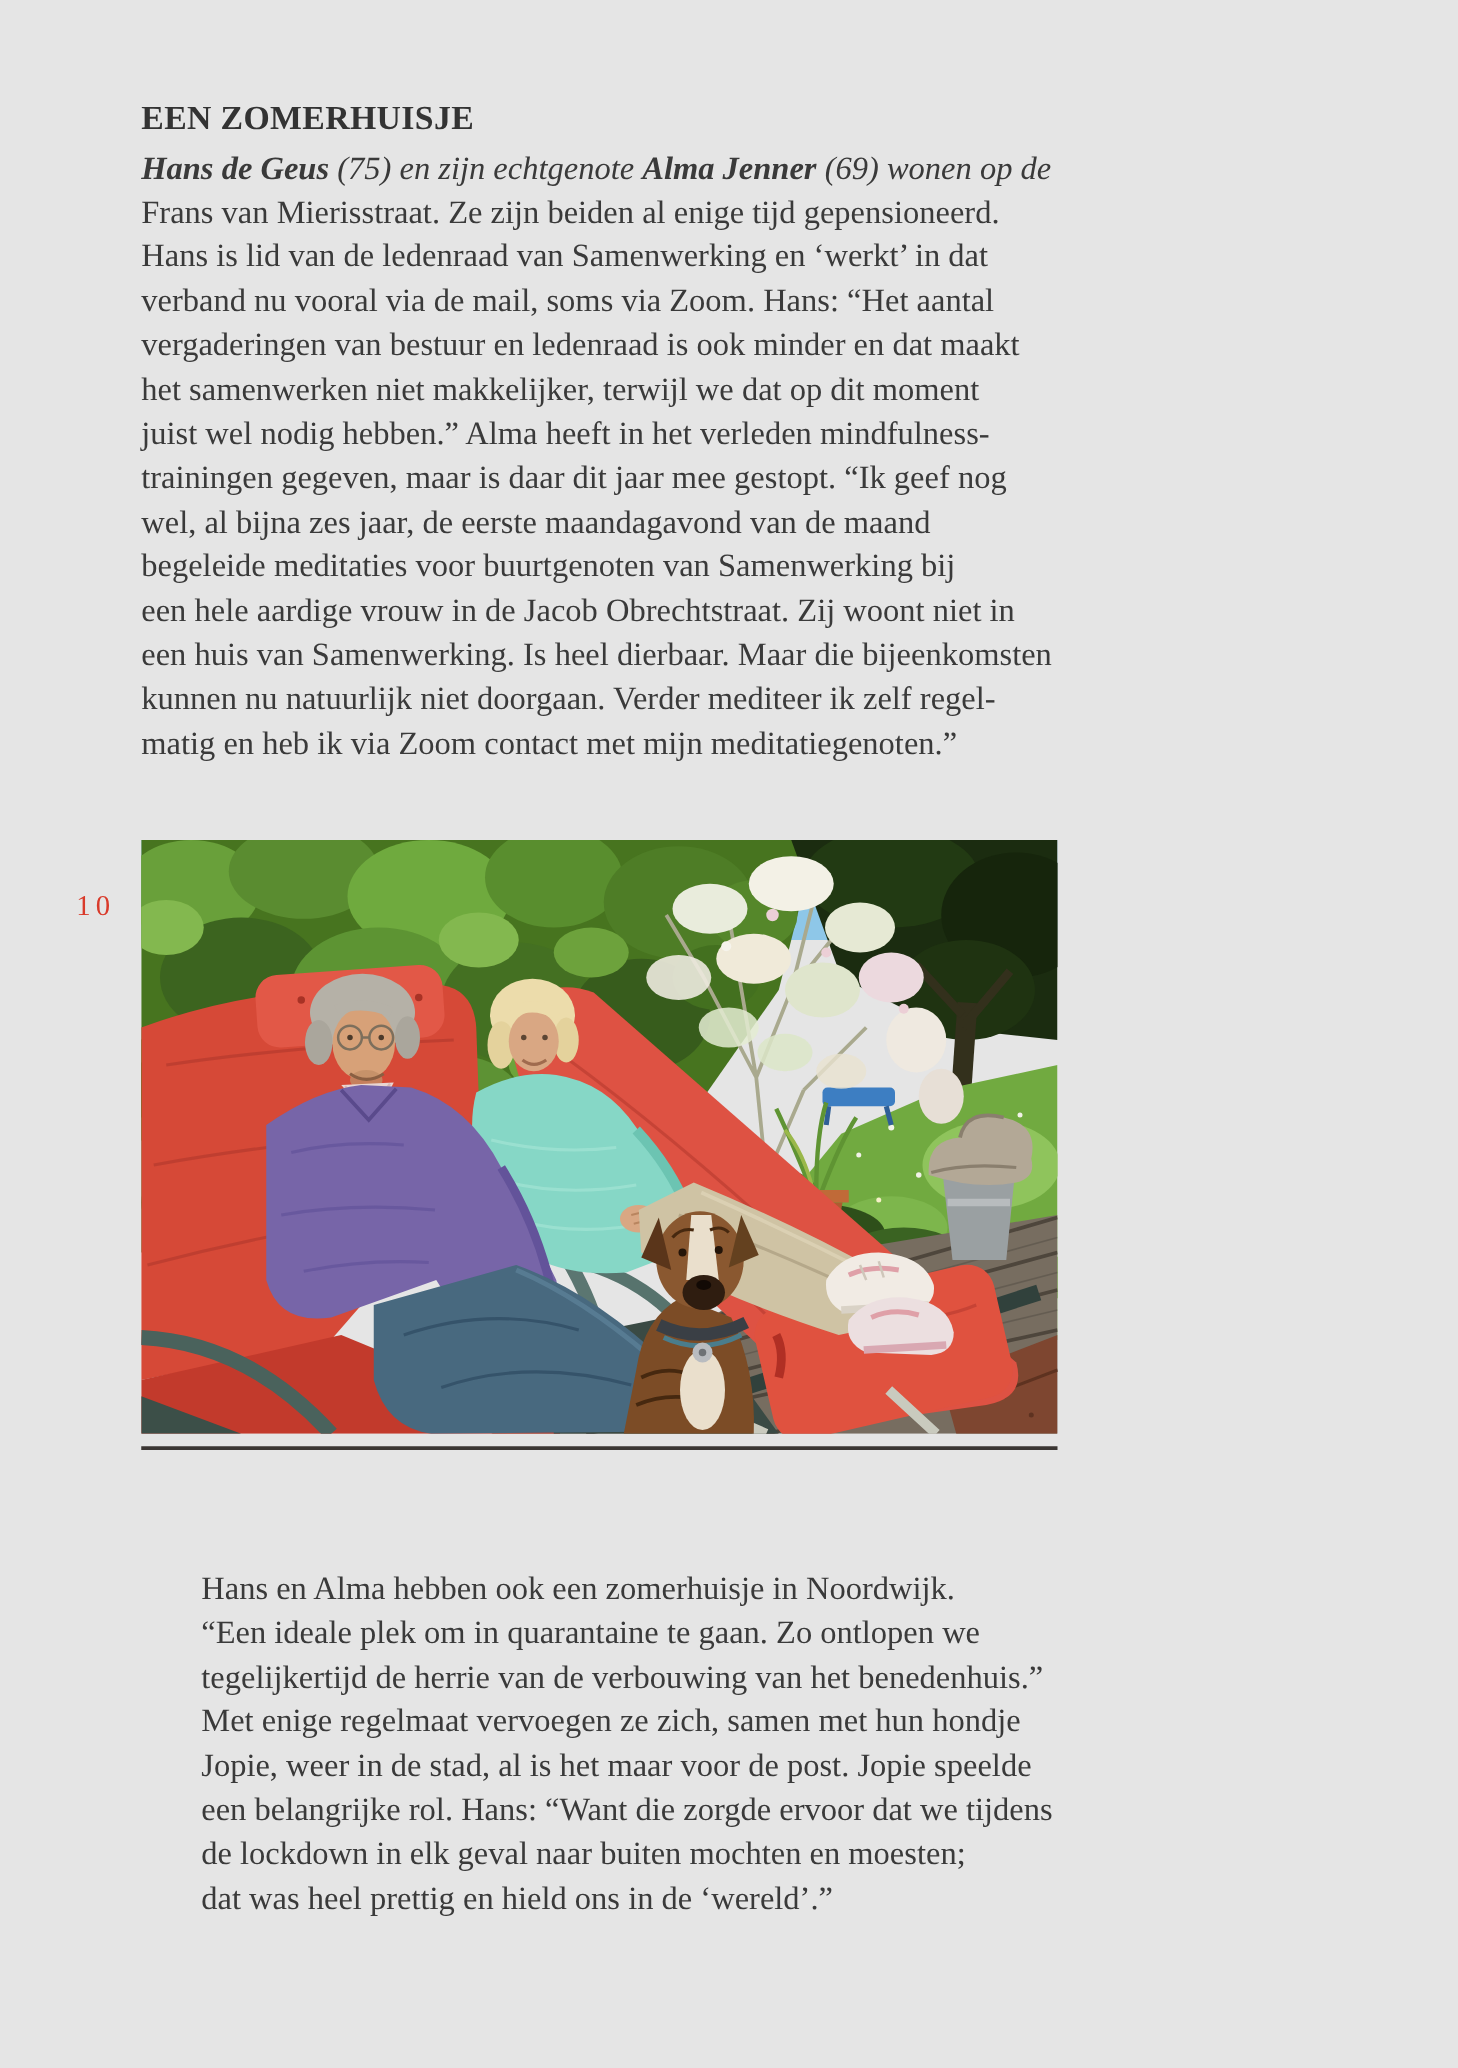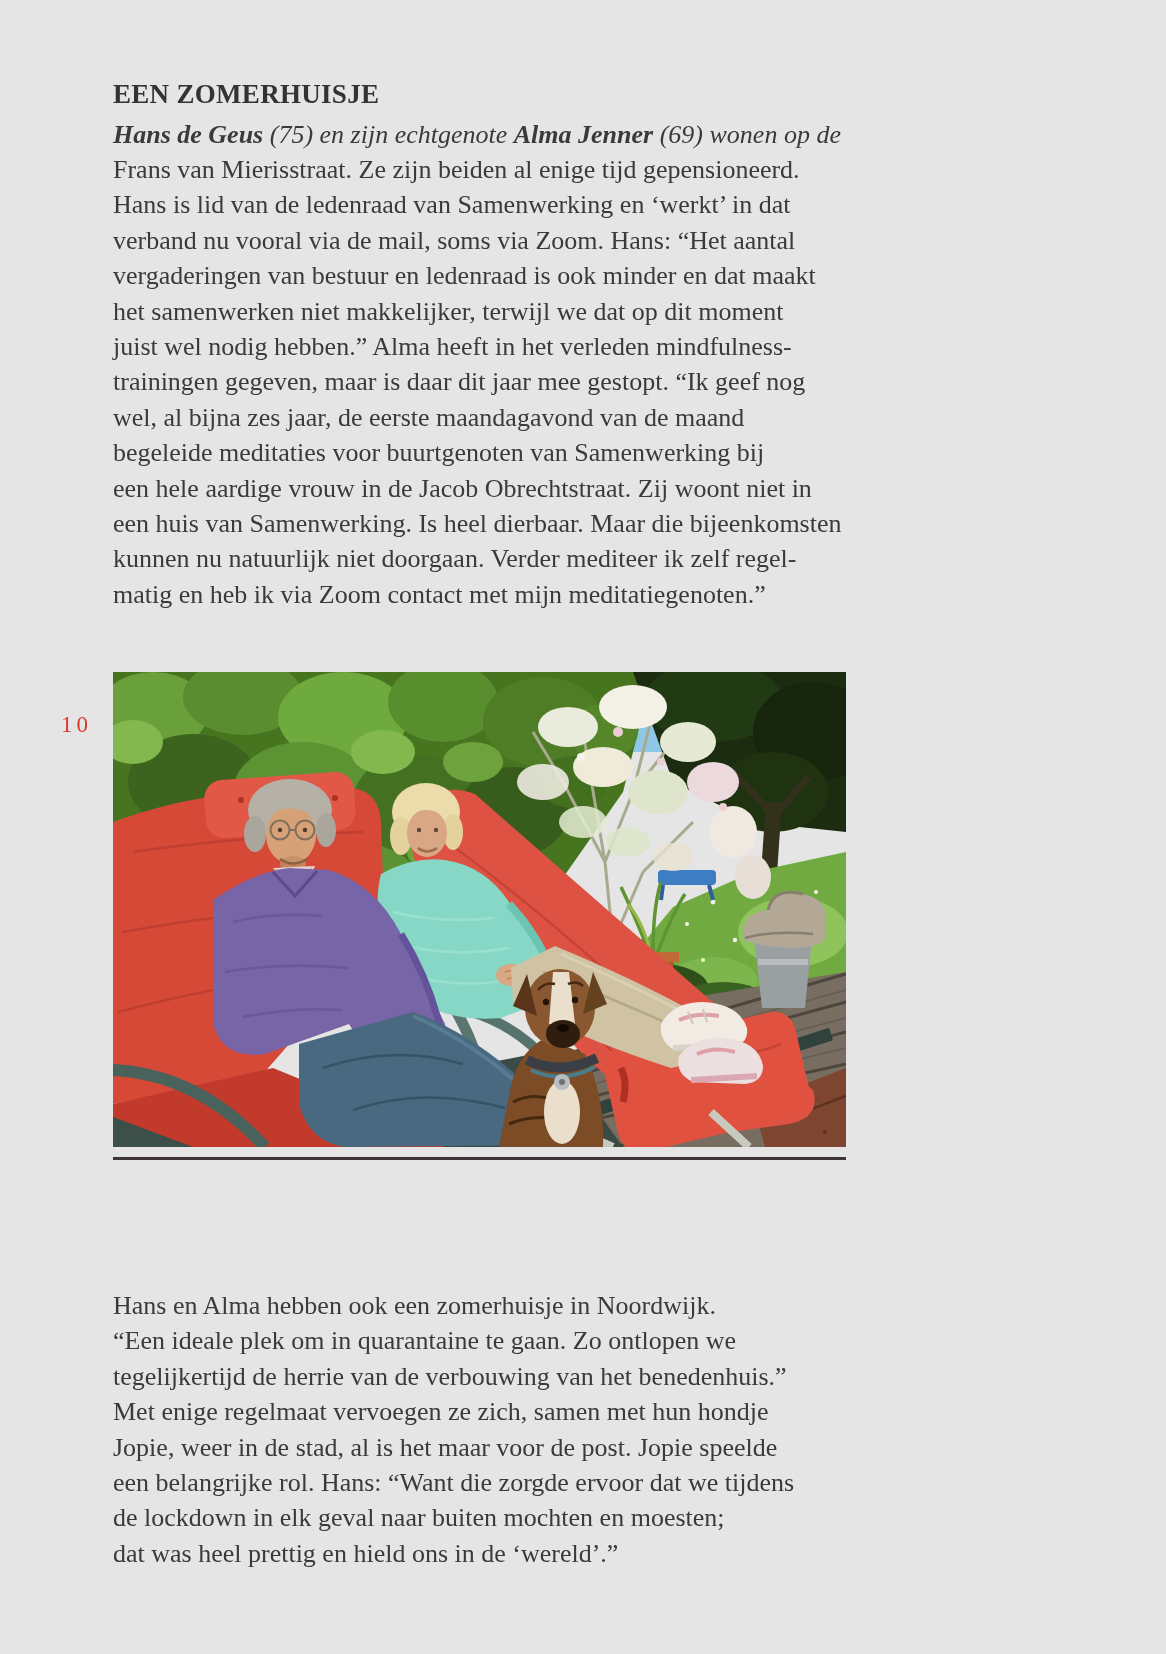--- a/index.html
+++ b/index.html
@@ -25,21 +25,21 @@
     font-style:italic;
   }
   .body-line-first b { font-weight:700; }
   .body-lines {
     position:absolute; left:113px;
     font-size:26px; line-height:35.4px;
     color:var(--body-text,#3a3a3a);
     white-space:pre-line;
   }
   .para1-rest { top:152px; }
-  .para2 { top:1288px; }
+  .para2 { top:1253px;margin-left:48px; }
   .page-number {
     position:absolute; left:42px; top:712px;
     font-size:23px; letter-spacing:4px;
     color:var(--page-number-red,#d93a2a);
     font-variant-numeric: oldstyle-nums;
     margin-left: 19px;
   }
   .photo {
     position:absolute; left:113px; top:672px;
     width:733px; height:475px; display:block;

